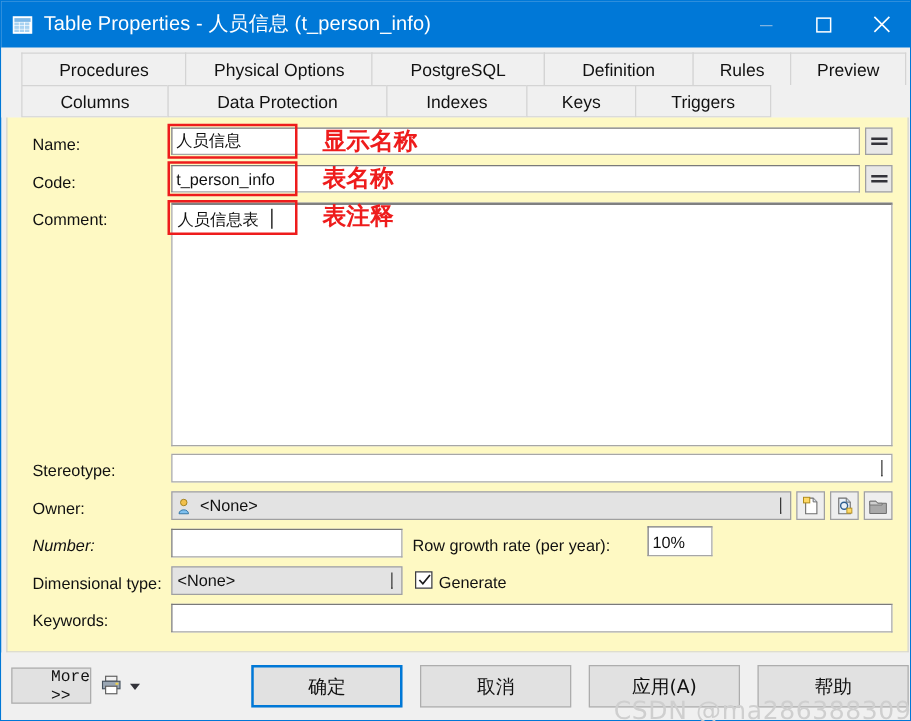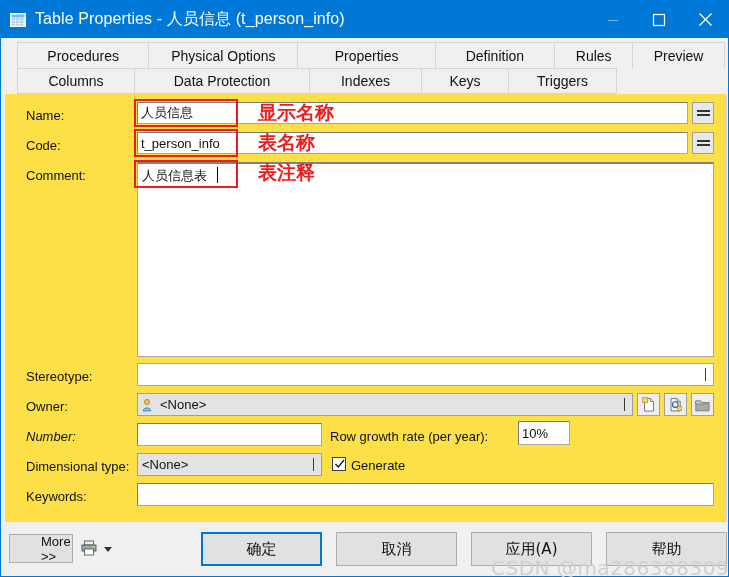--- a/index.html
+++ b/index.html
@@ -93,21 +93,21 @@
   }
   .tab-label-box {
     border: 2px solid #ee1c1c;
     padding: 0px 6px 1px 6px;
     line-height: 17px;
     background: #ffffff;
   }
   
   .page {
     flex: 1 1 auto;
-    background: #fde047;
+    background: #fef9c3;
     border: 1px solid #d4d4d4;
     border-top: none;
     margin: 0 1px 0 4px;
     position: relative;
     box-sizing: border-box;
   }
   .lbl {
     position: absolute;
     font-size: 13px;
     color: #111;
@@ -221,21 +221,21 @@
     align-items: center;
     justify-content: center;
     font-family: "DejaVu Sans", "Liberation Sans", sans-serif;
   }
   .btn.default {
     border: 2px solid #0078d7;
     background: #e1e1e1;
   }
   .btn.small {
     font-size: 13px;
-    font-family: Liberation Sans, sans-serif;
+    font-family: Liberation Mono, monospace;
     background: #e1e1e1;
     padding-left: 31px;
   }
   .printicon {
     position: absolute;
     width: 18px; height: 16px;
   }
   .dropcaret {
     position: absolute;
     width: 0; height: 0;
@@ -301,21 +301,21 @@
 
   <div class="tabstrip">
     <div class="tabrow tabrow1">
       <div class="tab" style="width:134px">
         <span>Procedures</span>
       </div>
       <div class="tab" style="width:152px">
         <span>Physical Options</span>
       </div>
       <div class="tab" style="width:140px">
-        <span>Properties</span>
+        <span>PostgreSQL</span>
       </div>
       <div class="tab" style="width:122px">
         <span>Definition</span>
       </div>
       <div class="tab" style="width:80px">
         <span>Rules</span>
       </div>
       <div class="tab" style="width:94px">
         <span>Preview</span>
       </div>

